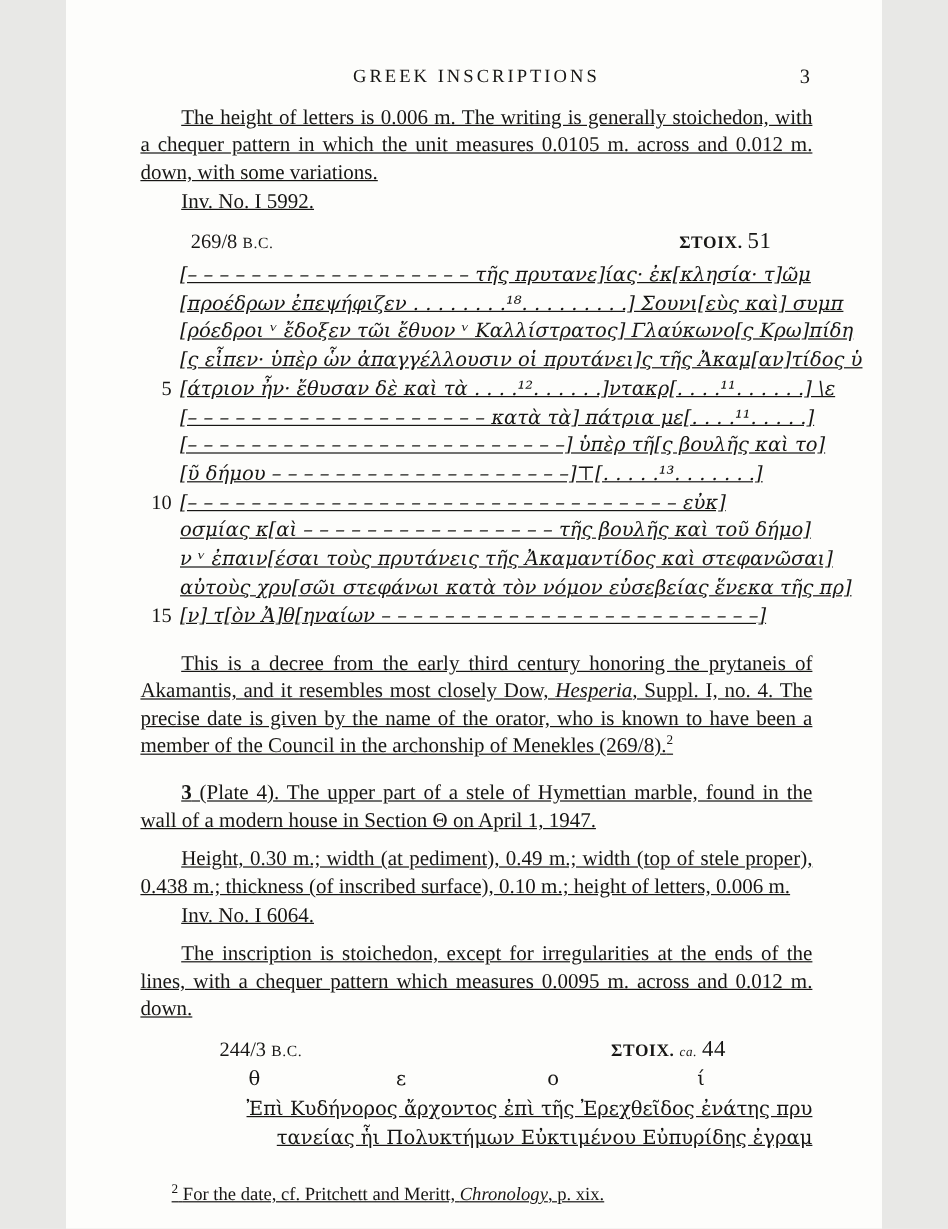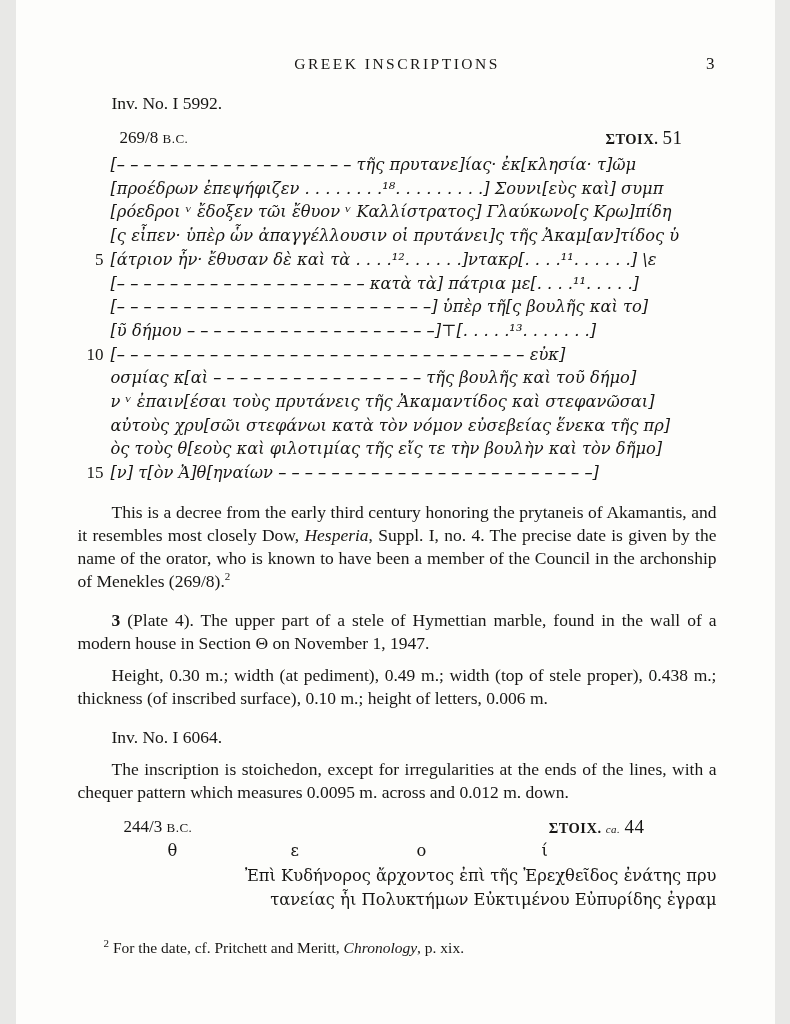--- a/index.html
+++ b/index.html
@@ -1,32 +1,32 @@
 <!DOCTYPE html>
 <html><head>
 <meta charset="utf-8">
 <style>
   html,body{margin:0;padding:0;background:#e8e8e6;}
   .page{
-    width:759px;height:1024px;box-sizing:border-box;
+    width:680px;height:1024px;box-sizing:border-box;
     margin:0 auto;background:#fdfdfb;color:#171614;
     padding:52px 58px 0 62px;
     font-family:"Liberation Serif",serif;
     font-size:17.5px;line-height:23px;
-    overflow:hidden;position:relative;
+    overflow:hidden;position:relative;text-decoration:underline;
   }
   .hdr{position:relative;height:24px;margin-bottom:10px;}
   .hdr-title{
     position:absolute;left:0;right:0;text-align:center;
     font-size:15.5px;letter-spacing:2.5px;
   }
   .hdr-page{position:absolute;right:2px;top:0;font-size:17px;letter-spacing:0;}
   p{margin:0;text-align:justify;}
   .ind{text-indent:34px;}
-  .invline{margin-top:16px;text-indent:34px;text-align:left;}
+  .invline{margin-top:1px;text-indent:34px;text-align:left;}
   .metarow{position:relative;height:24px;margin-top:11px;}
   .metadate{position:absolute;font-size:17px;}
   .era{font-size:13px;letter-spacing:.5px;}
   .stoich{position:absolute;font-size:14.5px;font-weight:bold;letter-spacing:.5px;}
   .stoich .ca{font-weight:normal;font-style:italic;font-size:11px;}
   .stoich .snum{font-weight:normal;font-size:19px;}
   .insc{margin-left:33px;margin-top:3px;position:relative;}
   .gl{position:relative;line-height:23.7px;white-space:nowrap;}
   .greek{
     font-family:"DejaVu Serif","DejaVu Sans",serif;
@@ -59,20 +59,21 @@
 </head>
 <body>
 
 <div class="page">
 
   <div class="hdr">
     <div class="hdr-title">GREEK INSCRIPTIONS</div>
     <div class="hdr-page">3</div>
   </div>
 
+  <p class="ind">The height of letters is 0.006 m.  The writing is generally stoichedon, with a chequer pattern in which the unit measures 0.0105 m. across and 0.012 m. down, with some variations.</p>
 
   <div class="invline">Inv. No. I 5992.</div>
 
   <div class="metarow">
     <span class="metadate" style="left:42px;"><span>269/8</span>&nbsp;<span class="era">B.C.</span></span>
     <span class="stoich" style="right:34px;"><span>ΣΤΟΙΧ.</span> <span class="snum">51</span></span>
   </div>
 
   <div class="insc greek">
     <div class="gl"><span class="ln"></span><span>[– – – – – – – – – – – – – – – – – – τῆς πρυτανε]ίας· ἐκ[κλησία· τ]ῶμ</span></div>
@@ -81,44 +82,43 @@
     <div class="gl"><span class="ln"></span><span>[ς εἶπεν· ὑπὲρ ὧν ἀπαγγέλλουσιν οἱ πρυτάνει]ς τῆς Ἀκαμ[αν]τίδος ὑ</span></div>
     <div class="gl"><span class="ln">5</span></div>
     <div class="gl"><span class="ln"></span><span>[άτριον ἦν· ἔθυσαν δὲ καὶ τὰ . . . .¹². . . . . .]ντακρ[. . . .¹¹. . . . . .] \ε</span></div>
     <div class="gl"><span class="ln"></span><span>[– – – – – – – – – – – – – – – – – – – κατὰ τὰ] πάτρια με[. . . .¹¹. . . . .]</span></div>
     <div class="gl"><span class="ln"></span><span>[– – – – – – – – – – – – – – – – – – – – – – – –] ὑπὲρ τῆ[ς βουλῆς καὶ το]</span></div>
     <div class="gl"><span class="ln"></span><span>[ῦ δήμου – – – – – – – – – – – – – – – – – – –]⊤[. . . . .¹³. . . . . . .]</span></div>
     <div class="gl"><span class="ln">10</span><span>[– – – – – – – – – – – – – – – – – – – – – – – – – – – – – – – εὐκ]</span></div>
     <div class="gl"><span class="ln"></span><span>οσμίας κ[αὶ – – – – – – – – – – – – – – – – τῆς βουλῆς καὶ τοῦ δήμο]</span></div>
     <div class="gl"><span class="ln"></span><span>ν ᵛ ἐπαιν[έσαι τοὺς πρυτάνεις τῆς Ἀκαμαντίδος καὶ στεφανῶσαι]</span></div>
     <div class="gl"><span class="ln"></span><span>αὐτοὺς χρυ[σῶι στεφάνωι κατὰ τὸν νόμον εὐσεβείας ἕνεκα τῆς πρ]</span></div>
-    <div class="gl"><span class="ln"></span><span>ὸς τοὺς θ[εοὺς καὶ φιλοτιμίας τῆς εἴς τε τὴν βουλὴν καὶ τὸν δῆμο]</span></div>
     <div class="gl"><span class="ln">15</span><span>[ν] τ[ὸν Ἀ]θ[ηναίων – – – – – – – – – – – – – – – – – – – – – – – –]</span></div>
   </div>
 
   <div class="spacer2"></div>
 
   <p class="ind"><span>This is a decree from the early third century honoring the prytaneis of Akamantis, and it resembles most closely Dow, </span><i>Hesperia</i><span>, Suppl. I, no. 4.  The precise date is given by the name of the orator, who is known to have been a member of the Council in the archonship of Menekles (269/8).</span><sup>2</sup></p>
 
   <div class="spacer2"></div>
 
-  <p class="ind"><b>3</b><span> (Plate 4).  The upper part of a stele of Hymettian marble, found in the wall of a modern house in Section Θ on November 1, 1947.</span></p>
+  <p class="ind"><b>3</b><span> (Plate 4).  The upper part of a stele of Hymettian marble, found in the wall of a modern house in Section Θ on April 1, 1947.</span></p>
 
   <div class="spacer3"></div>
 
   <p class="ind">Height, 0.30 m.; width (at pediment), 0.49 m.; width (top of stele proper), 0.438 m.; thickness (of inscribed surface), 0.10 m.; height of letters, 0.006 m.</p>
 
   <div class="invline">Inv. No. I 6064.</div>
 
   <div class="spacer3"></div>
 
   <p class="ind">The inscription is stoichedon, except for irregularities at the ends of the lines, with a chequer pattern which measures 0.0095 m. across and 0.012 m. down.</p>
 
   <div class="metarow">
-    <span class="metadate" style="left:46px;"><span>244/3</span>&nbsp;<span class="era">B.C.</span></span>
+    <span class="metadate" style="left:66px;"><span>244/3</span>&nbsp;<span class="era">B.C.</span></span>
     <span class="stoich" style="right:72px;"><span>ΣΤΟΙΧ.</span> <span class="ca">ca.</span> <span class="snum">44</span></span>
   </div>
 
   <div class="guide greek2">
     <span class="g0">θ</span>
     <span class="g1">ε</span>
     <span class="g2">ο</span>
     <span class="g3">ί</span>
   </div>
 

